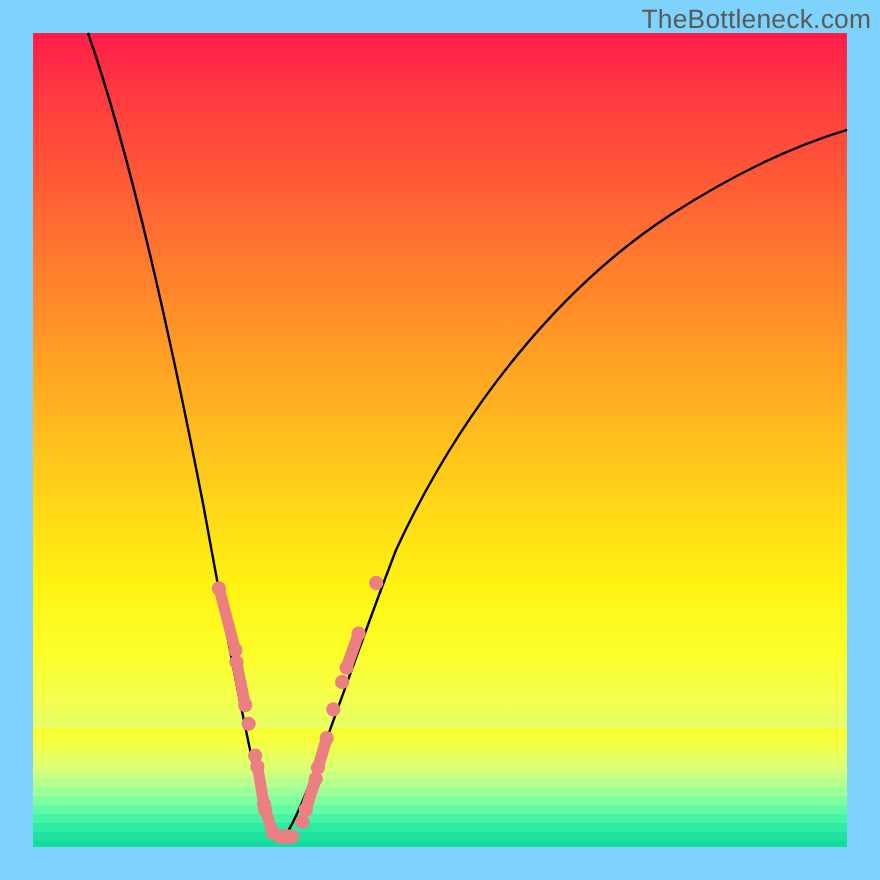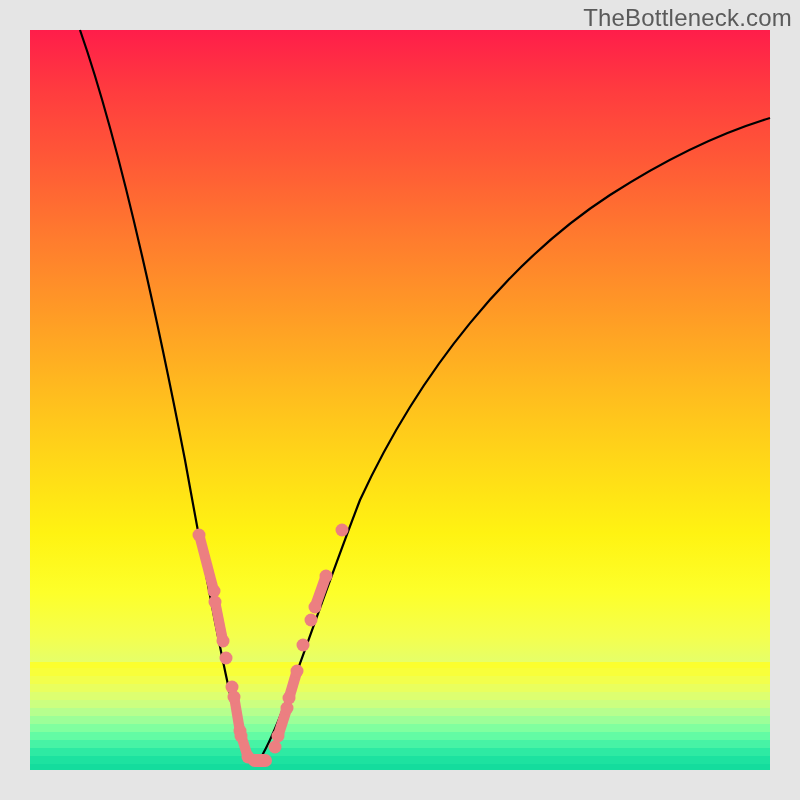--- a/index.html
+++ b/index.html
@@ -8,21 +8,21 @@
     width: 800px;
     height: 800px;
     overflow: hidden;
     background: #000;
     font-family: Arial, Helvetica, sans-serif;
   }
   .frame {
     position: relative;
     width: 800px;
     height: 800px;
-    background: #e5e5e5;
+    background: #7dd3fc;
   }
   .plot-area {
     position: absolute;
     left: 30px;
     top: 30px;
     width: 740px;
     height: 740px;
     background: linear-gradient(to bottom,
       #ff1d4a 0%,
       #ff3b3f 8%,

